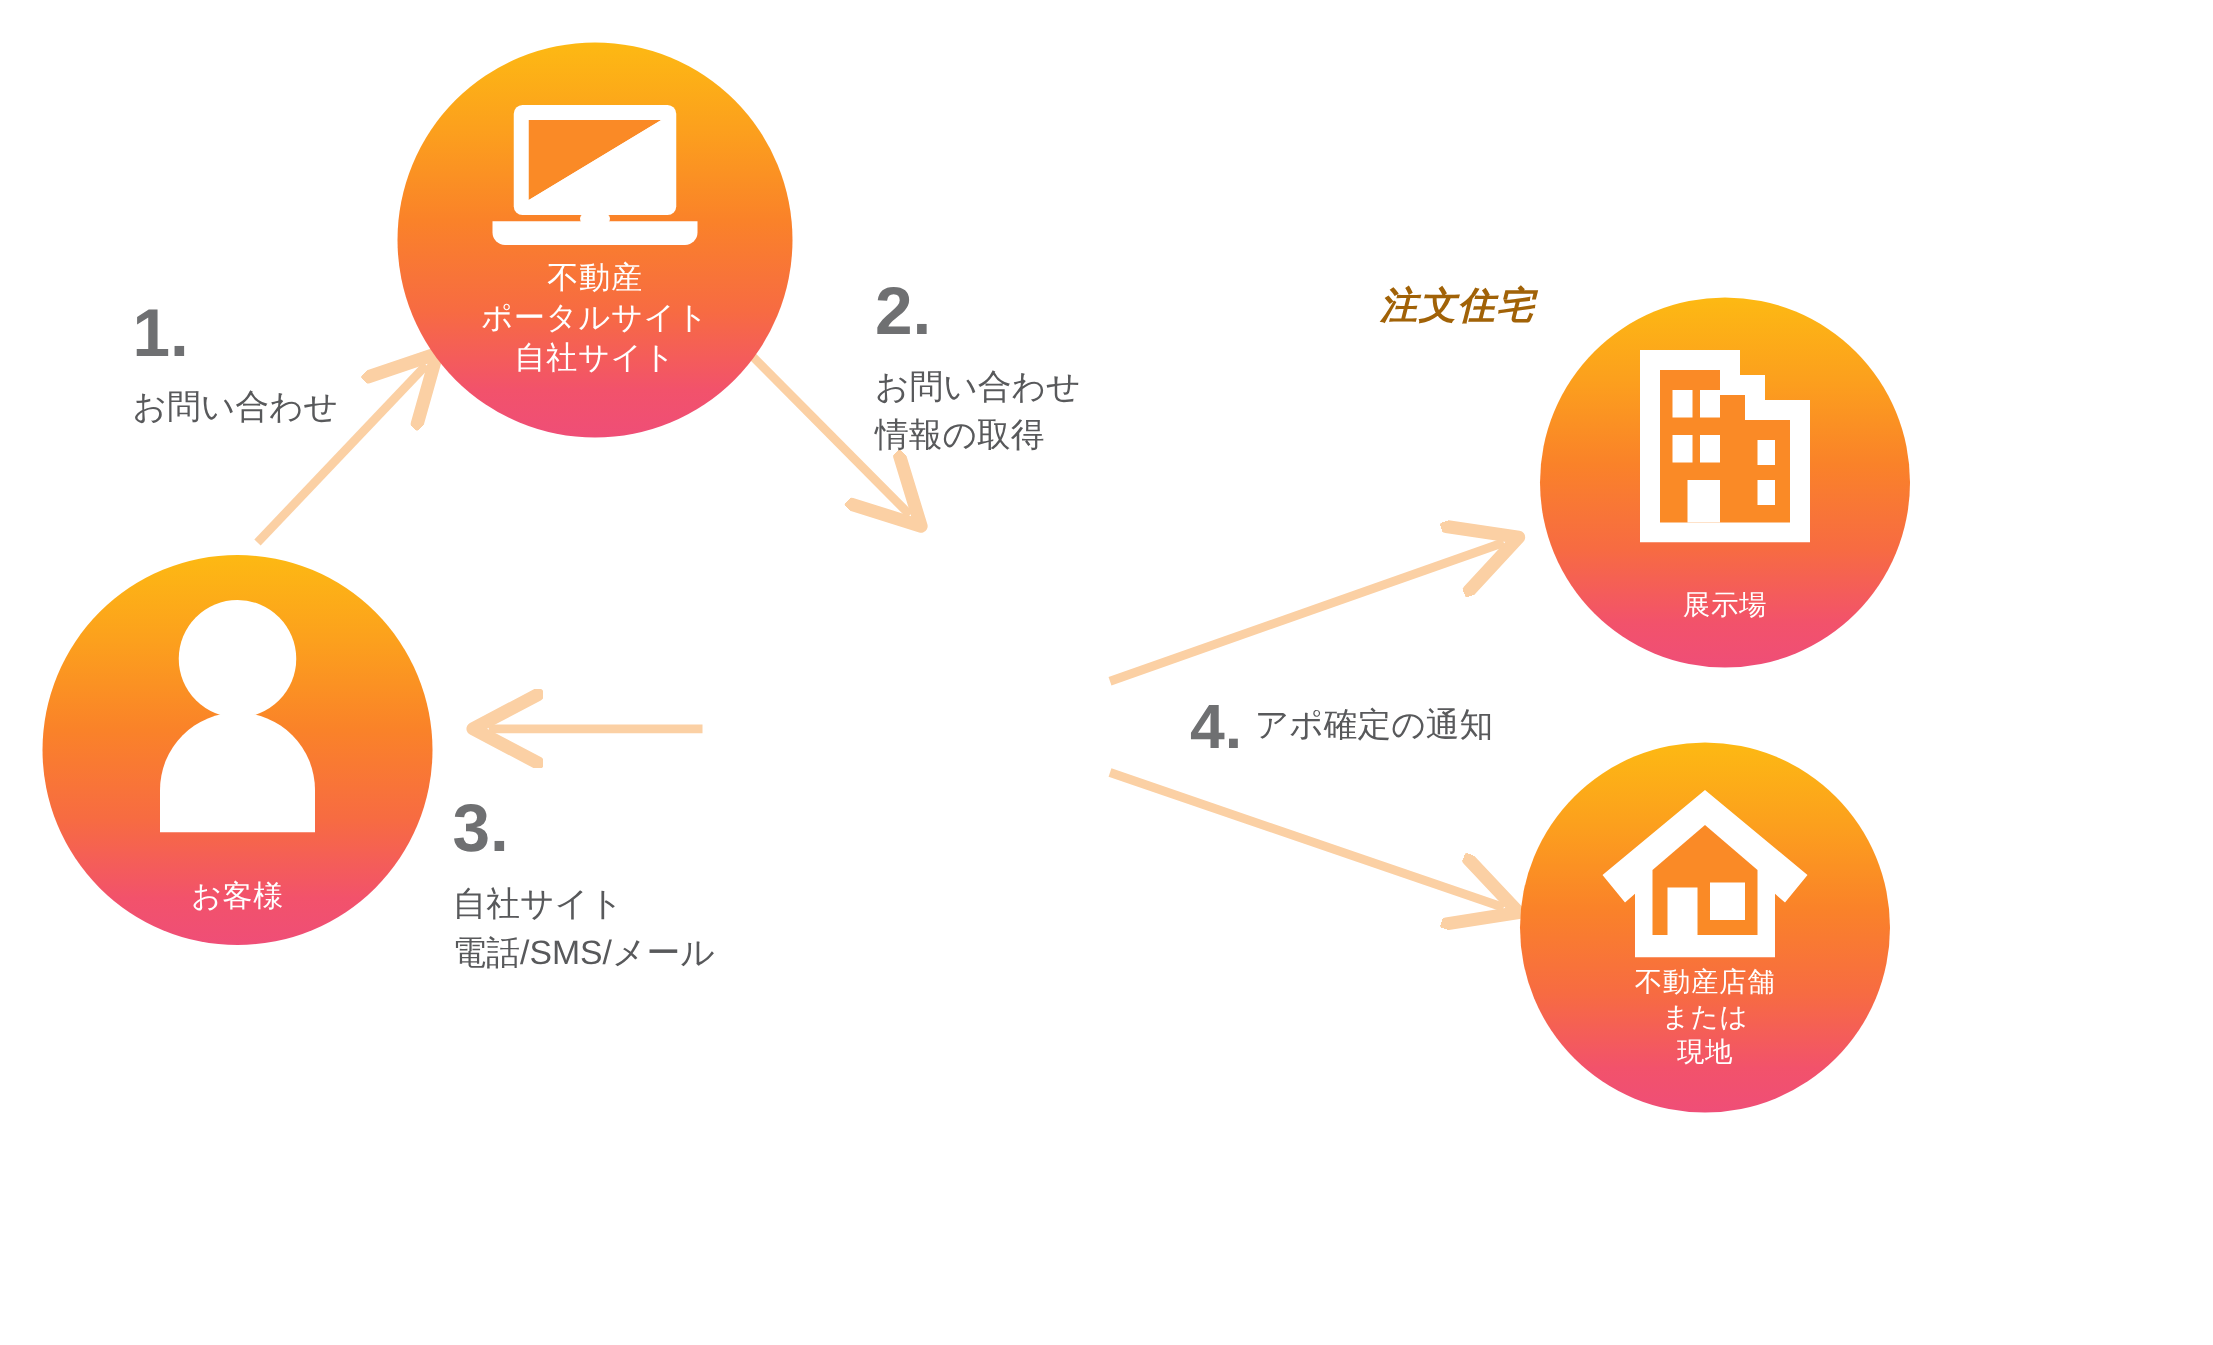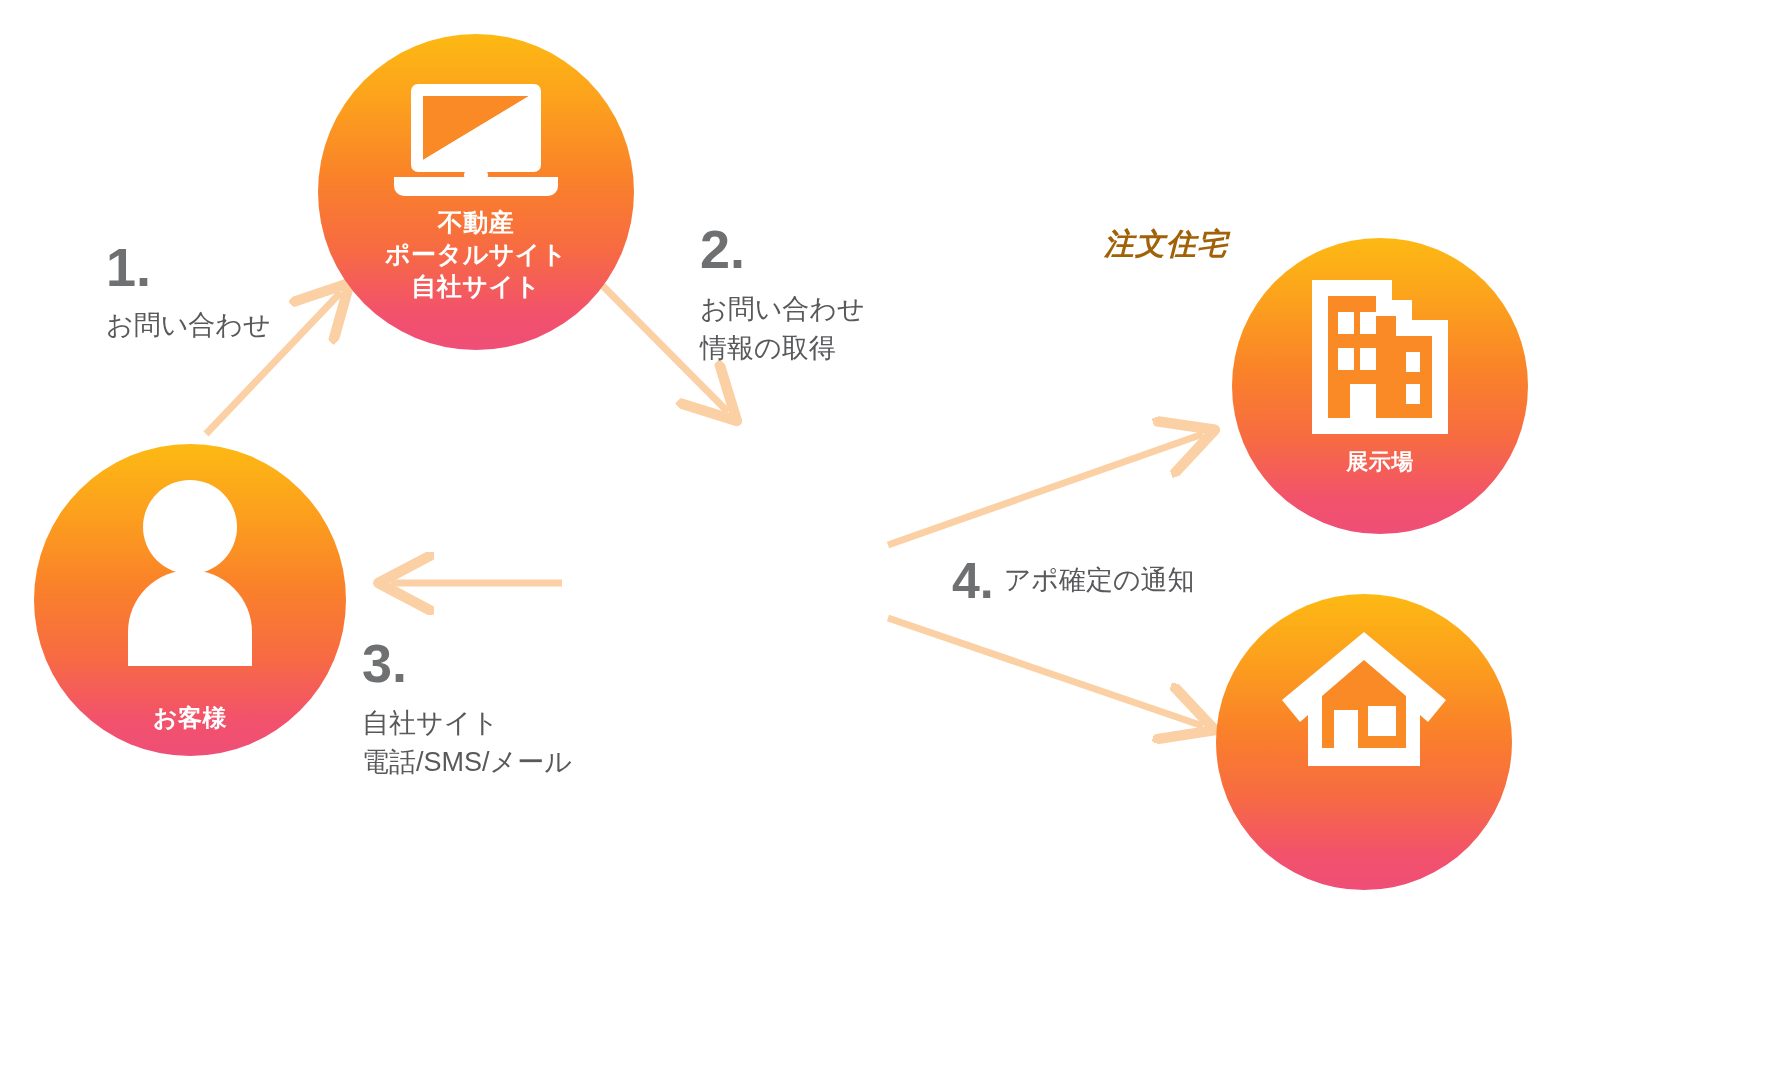--- a/index.html
+++ b/index.html
@@ -6,39 +6,39 @@
   body{width:1770px;height:1076px;position:relative;overflow:hidden;
        font-family:"Liberation Sans","DejaVu Sans",sans-serif;}
   #stage{position:absolute;left:0;top:0;width:1770px;height:1076px;}
 
   svg#links{position:absolute;left:0;top:0;width:1770px;height:1076px;pointer-events:none;}
 
   .node{position:absolute;border-radius:50%;
         display:flex;flex-direction:column;align-items:center;justify-content:flex-start;
         background:linear-gradient(to bottom,#fdb913 0%,#fca01d 22%,#fa8229 45%,#f76b42 68%,#f2526b 88%,#ef4e77 100%);}
   .node .glyph{display:flex;align-items:center;justify-content:center;}
-  .node .cap{color:#ffffff;font-weight:bold;text-align:center;line-height:1.28;
+  .node .cap{color:#ffffff;font-weight:normal;text-align:center;line-height:1.28;
              letter-spacing:0.5px;}
 
   
   #n-portal{left:318px;top:34px;width:316px;height:316px;}
   #n-portal .glyph{margin-top:48px;}
   #n-portal .cap{margin-top:8px;font-size:25px;}
 
   #n-customer{left:34px;top:444px;width:312px;height:312px;}
   #n-customer .glyph{margin-top:36px;}
   #n-customer .cap{margin-top:37px;font-size:24px;}
 
   #n-hotlead{left:568px;top:428px;width:312px;height:312px;}
   #n-hotlead .glyph{margin-top:34px;}
   #n-hotlead .cap{margin-top:14px;font-size:25px;}
 
   #n-showroom{left:1232px;top:238px;width:296px;height:296px;}
   #n-showroom .glyph{margin-top:36px;}
-  #n-showroom .cap{margin-top:14px;font-size:22px;}
+  #n-showroom .cap{margin-top:36px;font-size:22px;}
 
   #n-store{left:1216px;top:594px;width:296px;height:296px;}
   #n-store .glyph{margin-top:36px;}
   #n-store .cap{margin-top:6px;font-size:22px;}
 
   
   .step{position:absolute;color:#6f7072;}
   .step .num{font-size:54px;font-weight:bold;line-height:1;color:#6f7072;}
   .step .txt{font-size:27px;line-height:1.45;color:#58595b;font-weight:normal;}
 
@@ -136,20 +136,25 @@
 
   <div class="node" id="n-store">
     <div class="glyph">
       <svg width="168" height="136" viewBox="0 0 168 136">
         <path d="M84,2 L166,70 L148,92 L140,85 L140,136 L28,136 L28,85 L20,92 L2,70 Z" fill="#ffffff"></path>
         <path d="M84,30 L126,66 L126,118 L42,118 L42,66 Z" fill="#fa8a26"></path>
         <rect x="88" y="76" width="28" height="30" fill="#ffffff"></rect>
         <path d="M54,80 L78,80 L78,118 L54,118 Z" fill="#ffffff"></path>
       </svg>
     </div>
+    <div class="cap">
+      <div>不動産店舗</div>
+      <div>または</div>
+      <div>現地</div>
+    </div>
   </div>
 
   <div class="step" id="s1">
     <div class="num">1.</div>
     <div class="txt">
       <div>お問い合わせ</div>
     </div>
   </div>
 
   <div class="step" id="s2">

